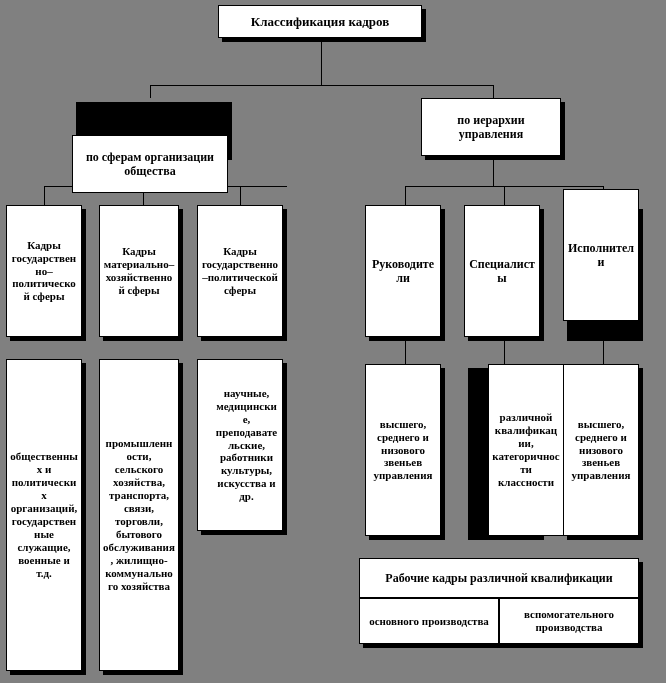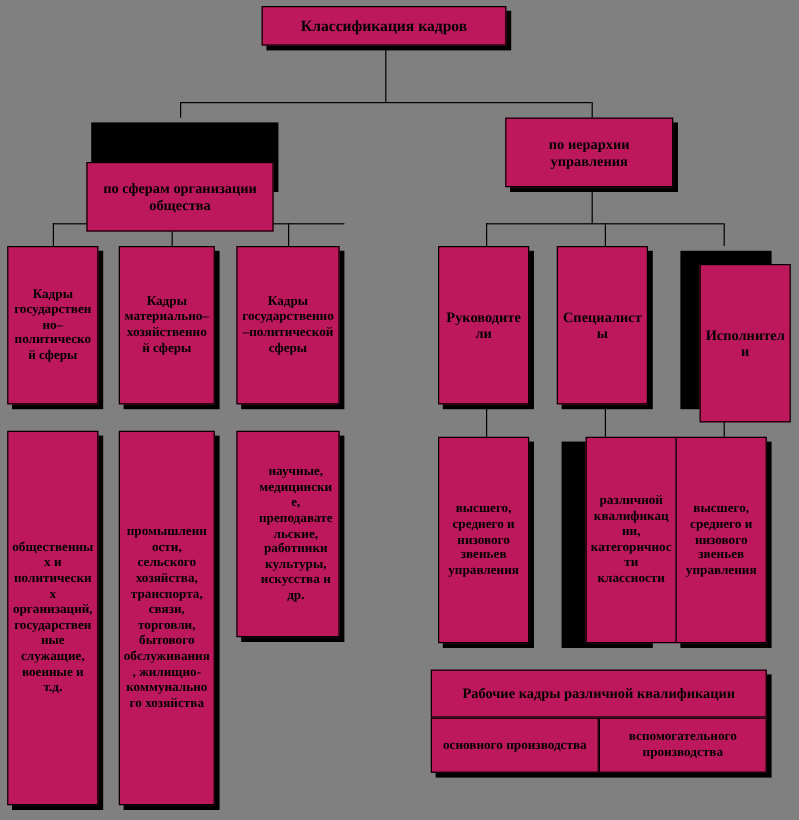--- a/index.html
+++ b/index.html
@@ -15,21 +15,21 @@
     overflow: hidden;
   }
   #diagram {
     position: absolute;
     left: 0; top: 0;
     width: 666px;
     height: 683px;
   }
   .node {
     position: absolute;
-    background: #be185d;
+    background: #ffffff;
     border: 1px solid #000000;
     box-sizing: border-box;
     display: flex;
     align-items: center;
     justify-content: center;
     text-align: center;
     font-weight: bold;
     color: #000000;
     line-height: 1.18;
     padding: 2px 3px;
@@ -130,21 +130,21 @@
   <div class="node f12" style="left:365px; top:205px; width:76px; height:132px;">
     <span class="txt">Руководители</span>
   </div>
 
   <div class="shadow" style="left:468px; top:209px; width:76px; height:132px;"></div>
   <div class="node f12" style="left:464px; top:205px; width:76px; height:132px;">
     <span class="txt">Специалисты</span>
   </div>
 
   <div class="shadow" style="left:567px; top:209px; width:76px; height:132px;"></div>
-  <div class="node f12" style="left:563px; top:220px; width:76px; height:132px;margin-left:20px;">
+  <div class="node f12" style="left:563px; top:189px; width:76px; height:132px;">
     <span class="txt">Исполнители</span>
   </div>
 
   <div class="shadow" style="left:369px; top:368px; width:76px; height:172px;"></div>
   <div class="node f11" style="left:365px; top:364px; width:76px; height:172px;">
     <span class="txt">высшего, среднего и низового звеньев управления</span>
   </div>
 
   <div class="shadow" style="left:468px; top:368px; width:76px; height:172px;"></div>
   <div class="node f11" style="left:464px; top:364px; width:76px; height:172px;margin-left:24px;">

